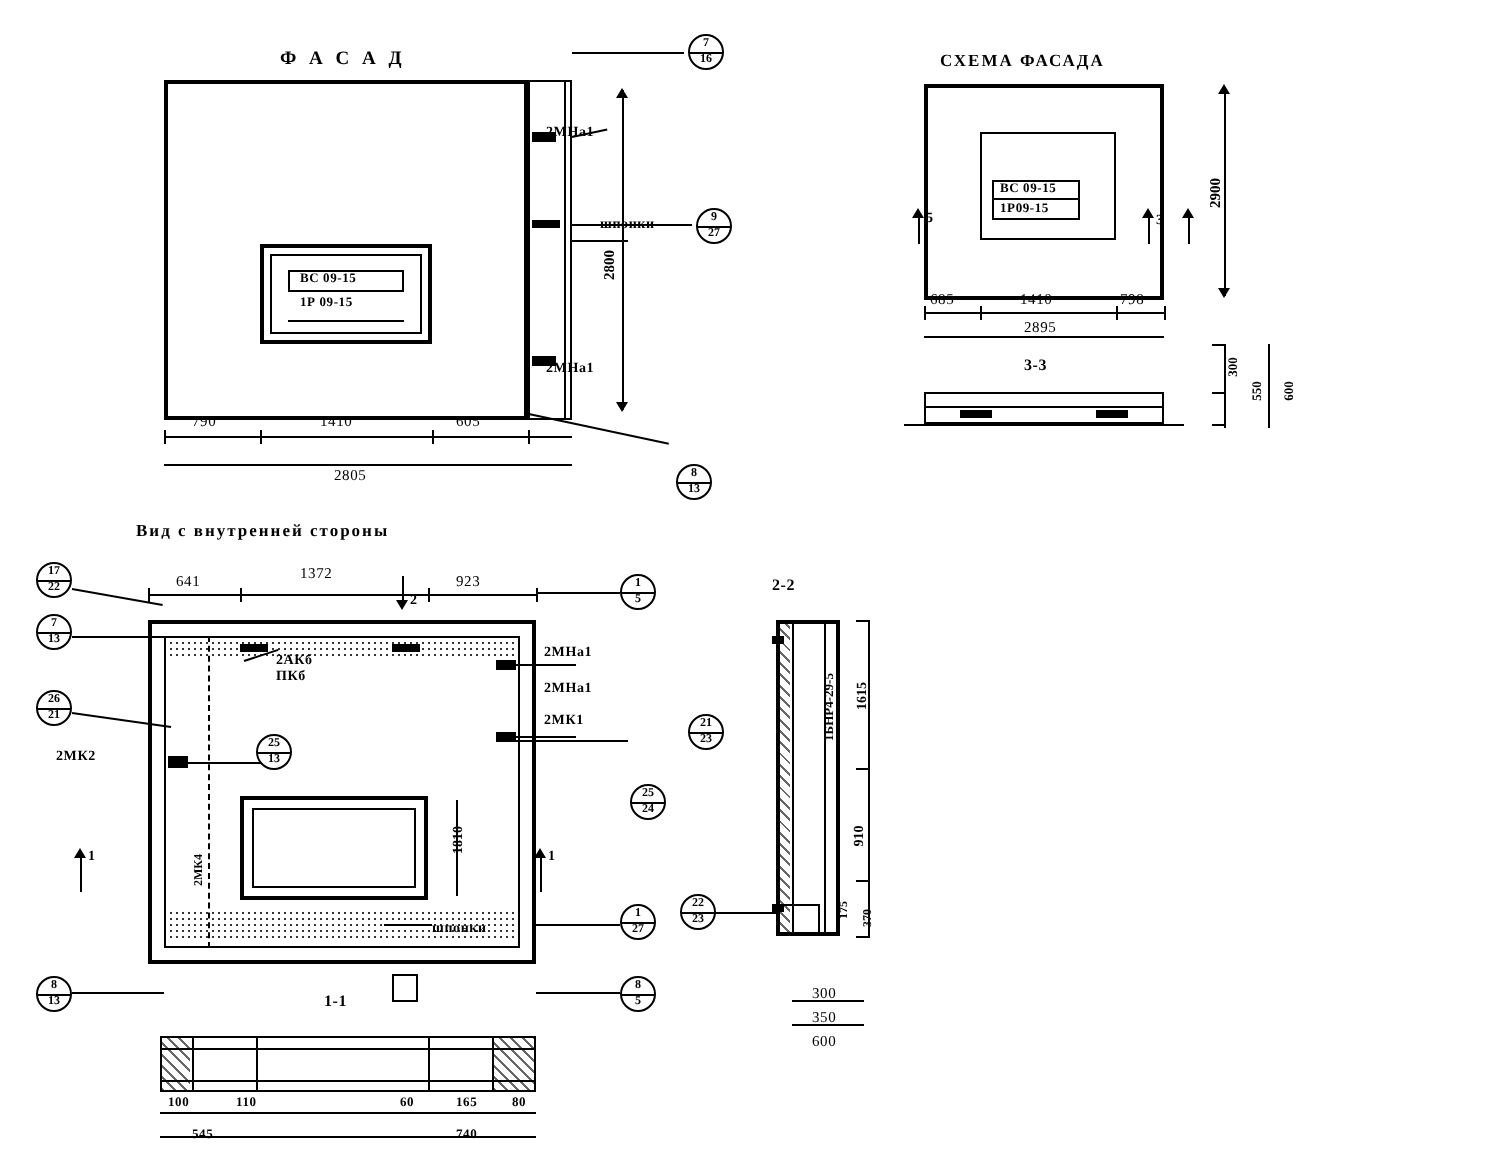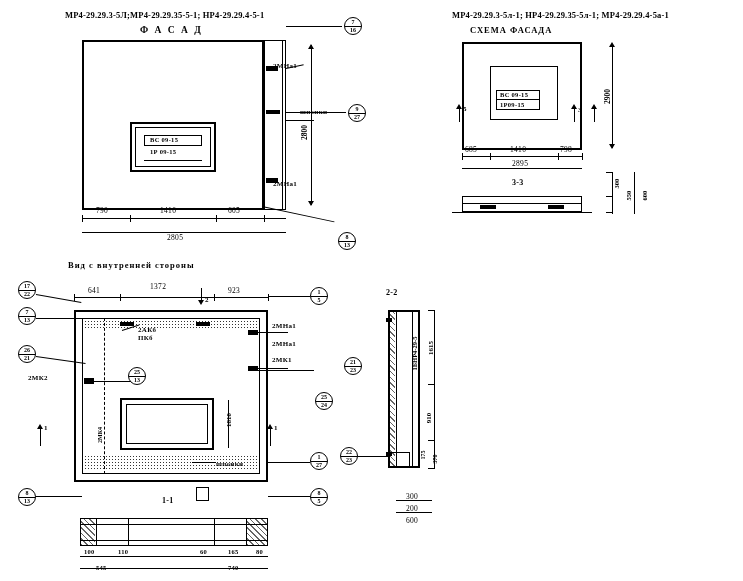--- a/index.html
+++ b/index.html
@@ -41,22 +41,20 @@
   .tick{position:absolute;width:1px;height:7px;background:#000;}
   .tickh{position:absolute;height:1px;width:7px;background:#000;}
   .mark{position:absolute;border:1px solid #000;background:#fff;box-sizing:border-box;
         font-size:6px;font-weight:700;text-align:center;}
 </style>
 </head>
 <body>
 
 <div class="sheet">
 
-  <div class="t hdr" style="left:65px;top:10px;">МР4-29.29.3-5Л;МР4-29.29.35-5-1; НР4-29.29.4-5-1</div>
-  <div class="t hdr" style="left:452px;top:10px;">МР4-29.29.3-5л-1; НР4-29.29.35-5л-1; МР4-29.29.4-5а-1</div>
 
   <div class="t ttl" style="left:140px;top:25px;">Ф А С А Д</div>
 
   <div class="rect2" style="left:82px;top:40px;width:182px;height:170px;"></div>
 
   <div class="rect" style="left:264px;top:40px;width:22px;height:170px;"></div>
   <div class="ln v1" style="left:282px;top:40px;height:170px;"></div>
 
   <div class="rect2" style="left:130px;top:122px;width:86px;height:50px;"></div>
   <div class="rect" style="left:135px;top:127px;width:76px;height:40px;"></div>
@@ -242,21 +240,21 @@
   <div class="tickh" style="left:428px;top:310px;"></div>
   <div class="tickh" style="left:428px;top:384px;"></div>
   <div class="tickh" style="left:428px;top:440px;"></div>
   <div class="tickh" style="left:428px;top:468px;"></div>
   <div style="position:absolute;left:424px;top:344px;transform:rotate(-90deg);font-size:7px;font-weight:700;">1615</div>
   <div style="position:absolute;left:424px;top:414px;transform:rotate(-90deg);font-size:7px;font-weight:700;">910</div>
   <div style="position:absolute;left:418px;top:452px;transform:rotate(-90deg);font-size:6px;font-weight:700;">175</div>
   <div style="position:absolute;left:430px;top:456px;transform:rotate(-90deg);font-size:6px;font-weight:700;">370</div>
 
   <div class="t dim" style="left:406px;top:492px;">300</div>
-  <div class="t dim" style="left:406px;top:504px;">200</div>
+  <div class="t dim" style="left:406px;top:504px;">350</div>
   <div class="t dim" style="left:406px;top:516px;">600</div>
   <div class="ln h1" style="left:396px;top:500px;width:36px;"></div>
   <div class="ln h1" style="left:396px;top:512px;width:36px;"></div>
 
   <div id="callout-layer">
       <div class="cal" style="left: 344px; top: 17px;">
         <span class="top">7</span>
         <span>16</span>
       </div>
       <div class="cal" style="left: 348px; top: 104px;">

